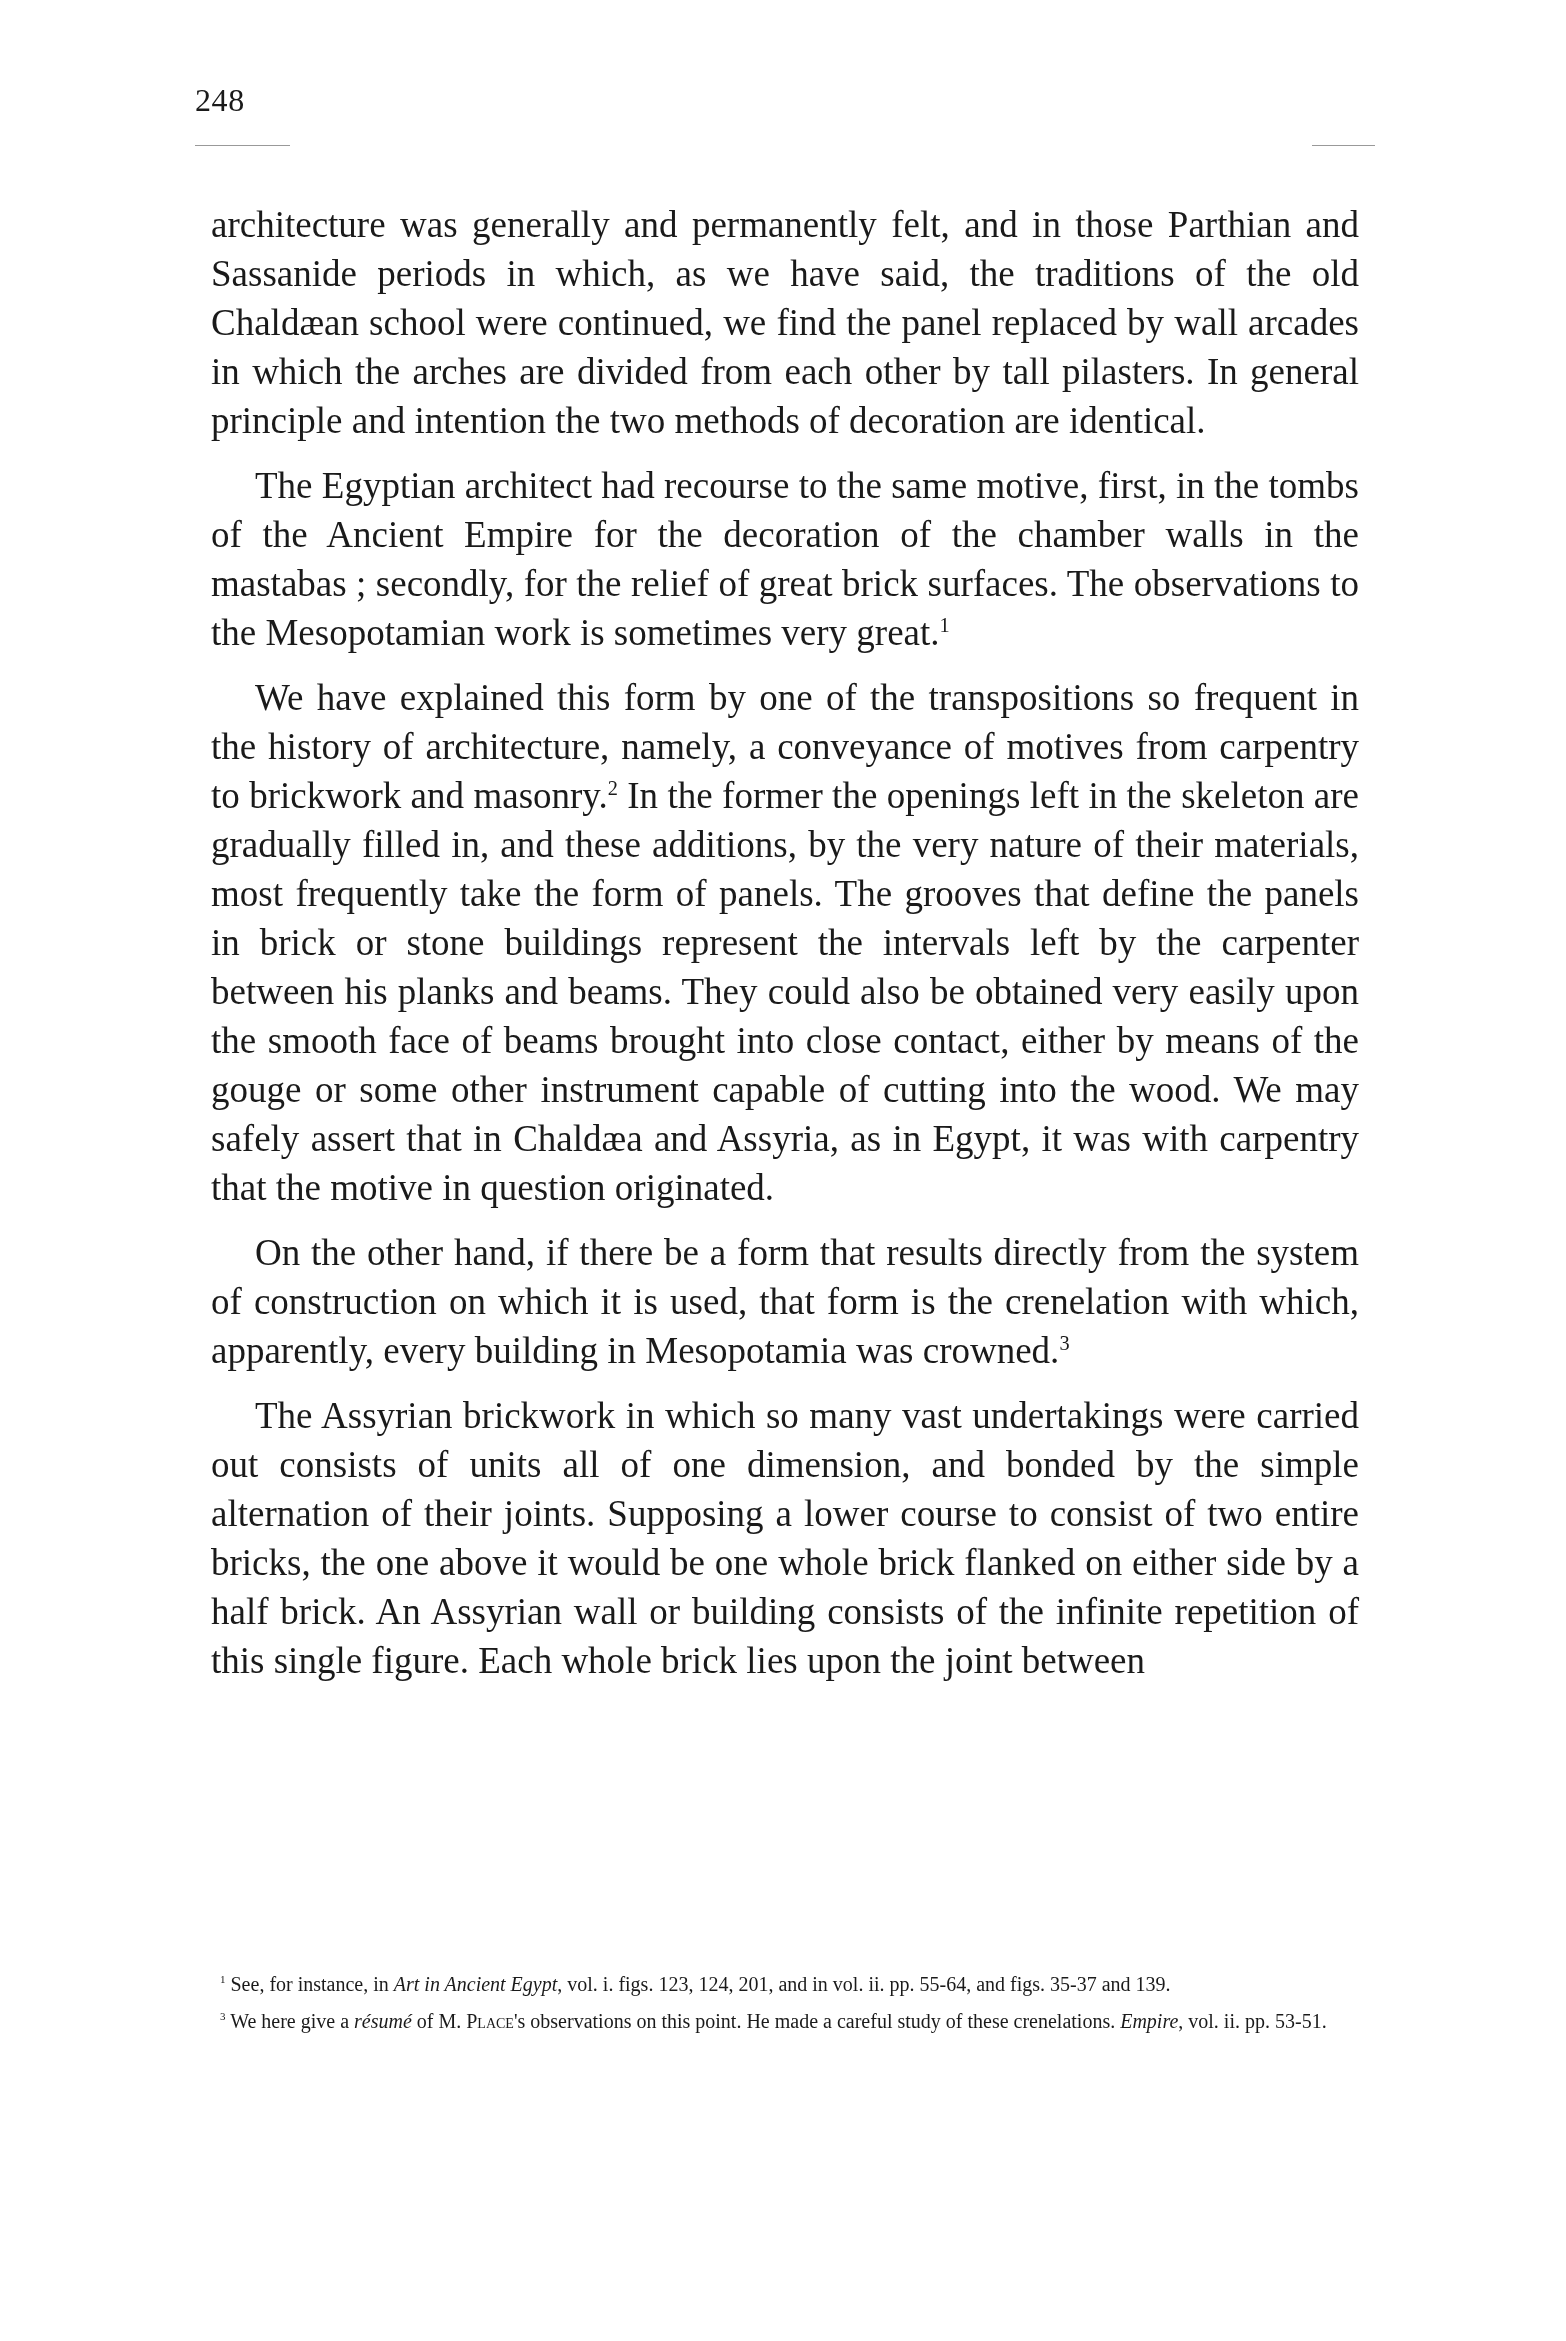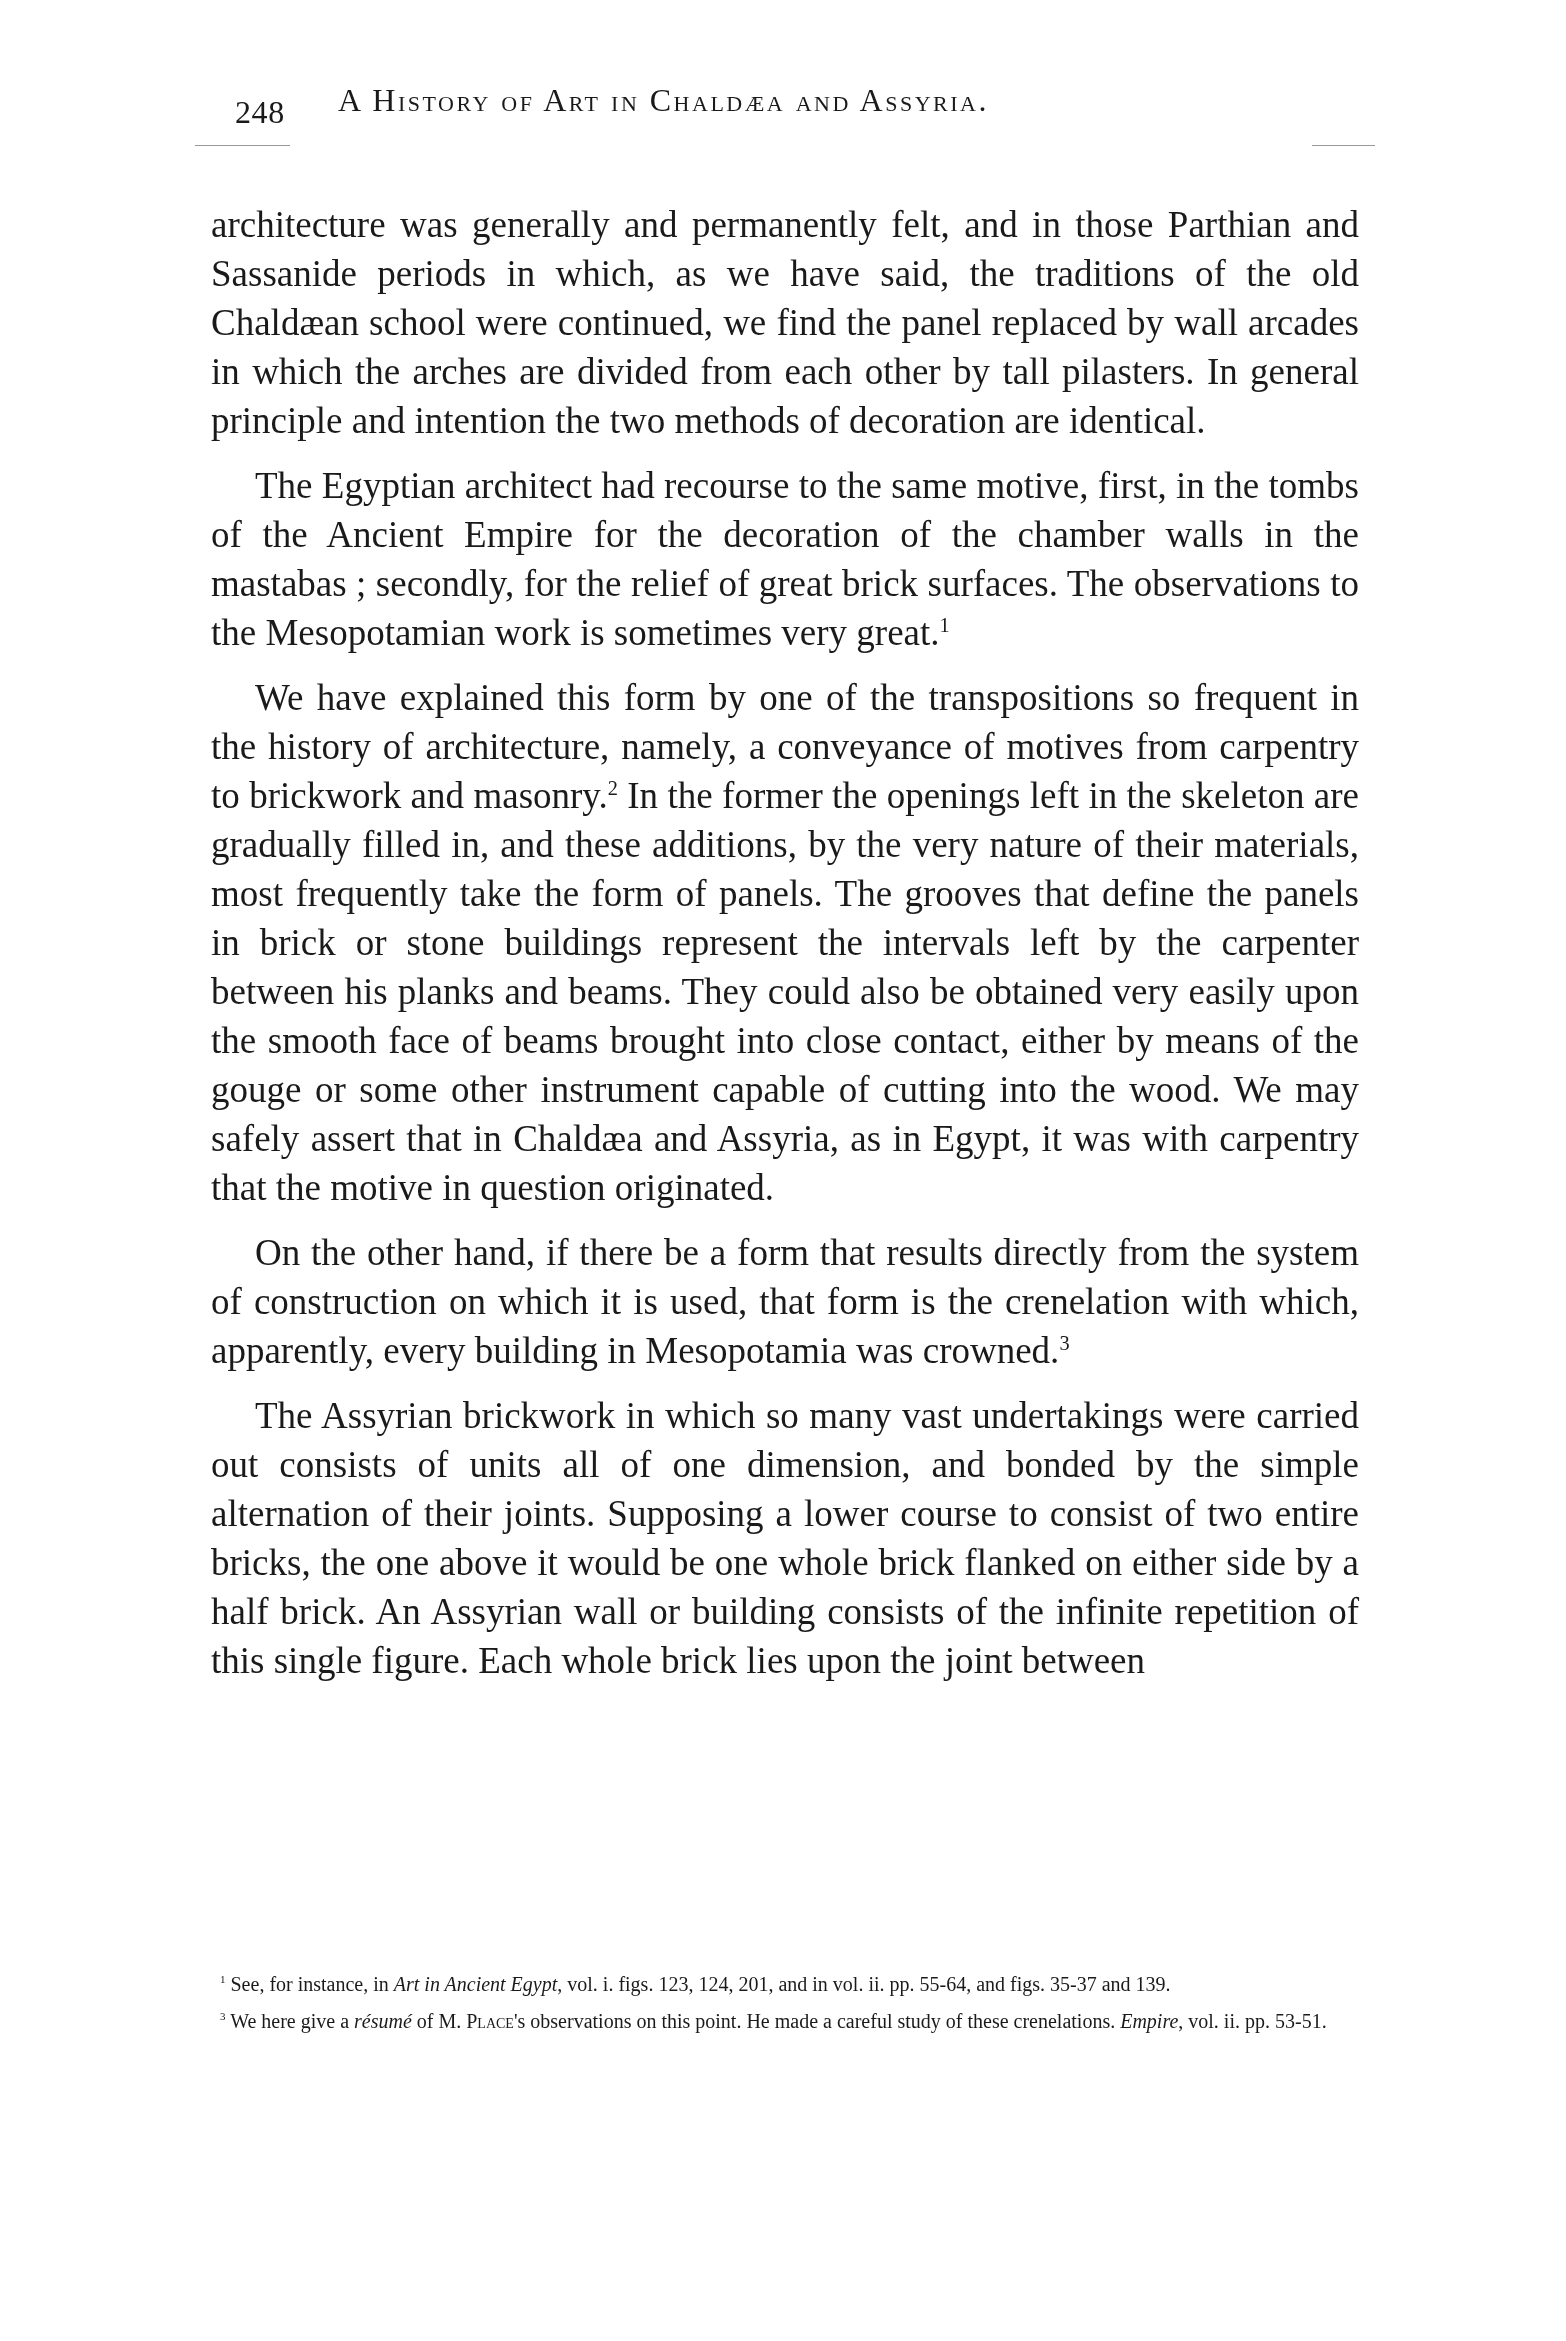--- a/index.html
+++ b/index.html
@@ -1,42 +1,41 @@
 <!DOCTYPE html>
 <html style="font-size:10px"><head>
 <meta charset="utf-8">
 <style>
   html, body { margin: 0; padding: 0; background: #ffffff; }
   body { width: 1567px; height: 2342px; position: relative; overflow: hidden;
          font-family: "Liberation Serif", "DejaVu Serif", serif; color: #1a1a1a; }
   .page { position: absolute; left: 195px; top: 0; width: 1180px; }
   .running-head { position: absolute; top: 82px; left: 0; width: 1180px; height: 51px;
                   font-size: 32px; letter-spacing: 0.6px; }
-  .page-number { position: absolute; left: 0; top: 12px; margin-left: 40px; }
+  .page-number { position: absolute; left: 0; top: 0; }
   .running-title { position: absolute; left: 143px; top: 0; font-variant: small-caps; letter-spacing: 2.5px; }
   .head-rule-left { position: absolute; left: 0; top: 63px; width: 95px; height: 1.3px; background: #999; }
   .head-rule-right { position: absolute; right: 0; top: 63px; width: 63px; height: 1.3px; background: #999; }
   .body-text { position: absolute; top: 184px; left: 0; width: 1180px; font-size: 37px; line-height: 49px;
                text-align: justify; }
   .body-text p { margin: 16px; text-indent: 0; }
   .body-text p.indent { text-indent: 44px; }
   .body-text sup, .footnotes sup { font-size: 0.55em; vertical-align: super; line-height: 0; }
   .footnotes { position: absolute; top: 1966px; left: 0; width: 1180px; font-size: 20px; line-height: 37px;
                text-align: justify; }
   .footnotes p { margin: 0; text-indent: 25px; }
   em { font-style: italic; }
   .sc { font-variant: small-caps; }
 </style>
 </head>
 <body>
 
 <div class="page">
   <div class="running-head">
     <span class="page-number">248</span>
-    <span class="running-title">A History of Art in Chaldæa and Assyria.</span>
     <div class="head-rule-left"></div>
     <div class="head-rule-right"></div>
   </div>
 
   <div class="body-text">
     <p><span>architecture was generally and permanently felt, and in those Parthian and Sassanide periods in which, as we have said, the traditions of the old Chaldæan school were continued, we find the panel replaced by wall arcades in which the arches are divided from each other by tall pilasters.  In general principle and intention the two methods of decoration are identical.</span></p>
     <p class="indent"><span>The Egyptian architect had recourse to the same motive, first, in the tombs of the Ancient Empire for the decoration of the chamber walls in the mastabas ; secondly, for the relief of great brick surfaces.  The observations to the Mesopotamian work is sometimes very great.</span><sup>1</sup></p>
     <p class="indent"><span>We have explained this form by one of the transpositions so frequent in the history of architecture, namely, a conveyance of motives from carpentry to brickwork and masonry.</span><sup>2</sup><span> In the former the openings left in the skeleton are gradually filled in, and these additions, by the very nature of their materials, most frequently take the form of panels.  The grooves that define the panels in brick or stone buildings represent the intervals left by the carpenter between his planks and beams.  They could also be obtained very easily upon the smooth face of beams brought into close contact, either by means of the gouge or some other instrument capable of cutting into the wood.  We may safely assert that in Chaldæa and Assyria, as in Egypt, it was with carpentry that the motive in question originated.</span></p>
     <p class="indent"><span>On the other hand, if there be a form that results directly from the system of construction on which it is used, that form is the crenelation with which, apparently, every building in Mesopotamia was crowned.</span><sup>3</sup></p>
     <p class="indent"><span>The Assyrian brickwork in which so many vast undertakings were carried out consists of units all of one dimension, and bonded by the simple alternation of their joints.  Supposing a lower course to consist of two entire bricks, the one above it would be one whole brick flanked on either side by a half brick.  An Assyrian wall or building consists of the infinite repetition of this single figure.  Each whole brick lies upon the joint between</span></p>

